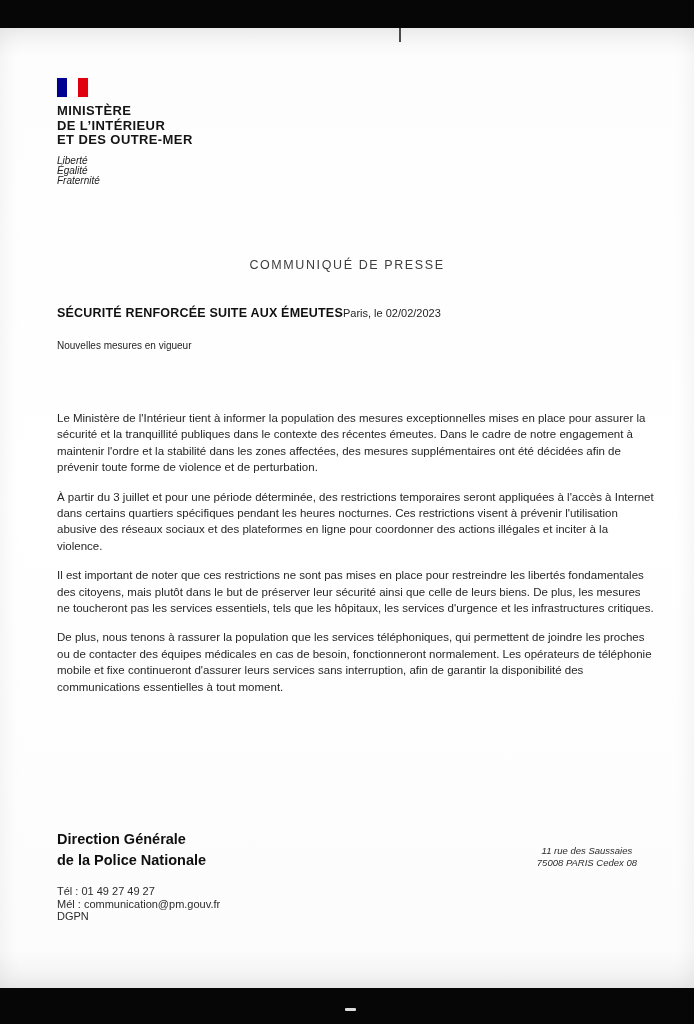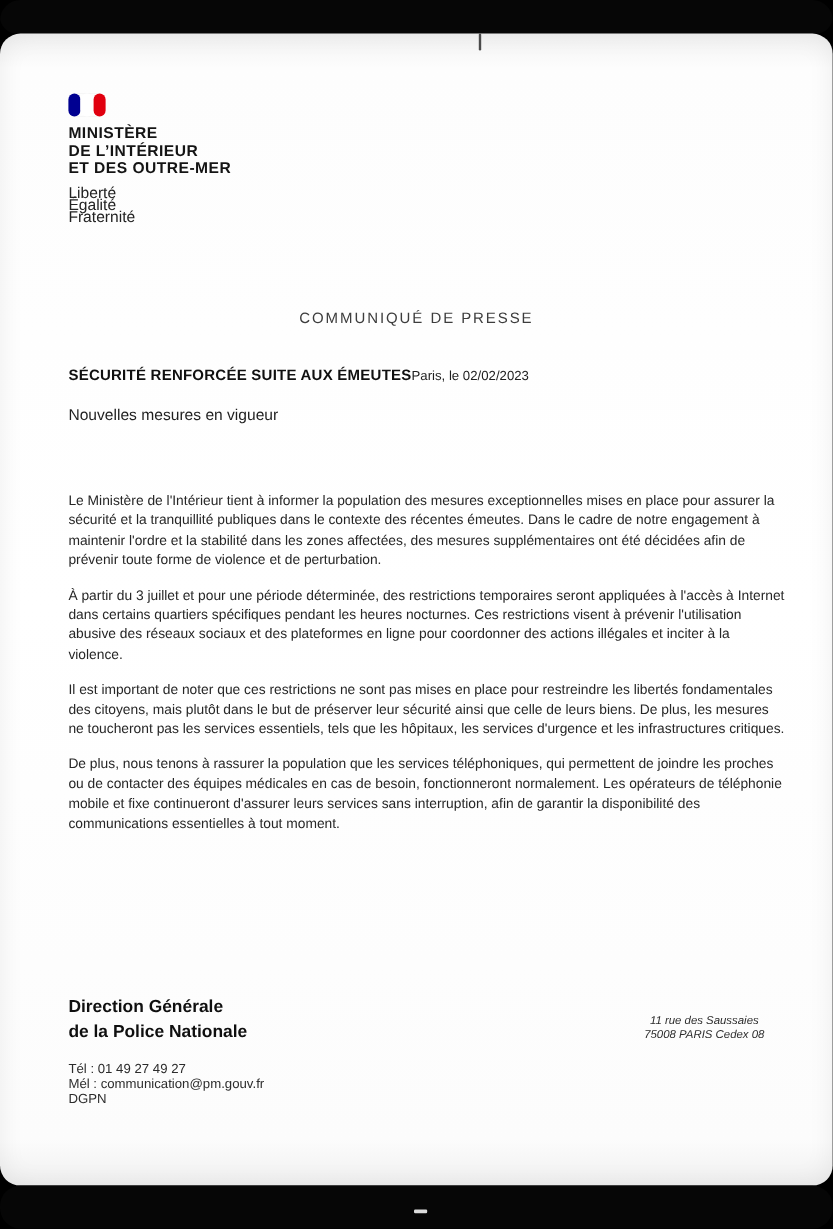--- a/index.html
+++ b/index.html
@@ -1,15 +1,15 @@
 <!DOCTYPE html>
 <html><head>
 <meta charset="utf-8">
 <style>
-  * { box-sizing: border-box; border-radius: 17px; }
+  * { box-sizing: border-box; }
   html, body { margin: 0; padding: 0; }
   body {
     width: 694px; height: 1024px;
     background: #000;
     position: relative;
     overflow: hidden;
     font-family: "Liberation Sans", sans-serif;
   }
   .bar { position: absolute; left: 0; width: 694px; background: #060606; }
   .bar.top { top: 0; height: 28px; }
@@ -25,40 +25,40 @@
   .scan-artifact {
     position: absolute; top: 0; left: 399px;
     width: 2px; height: 14px; background: #4a4a4a;
   }
 
   
   .logo-block { position: absolute; top: 50px; left: 57px; }
   .flag { display: flex; width: 31px; height: 19px; margin-bottom: 7px; box-shadow: 0 0 0 0.5px rgba(0,0,0,0.06); }
   .flag span { flex: 1; display: block; }
   .ministry-name { font-weight: bold; font-size: 13px; line-height: 14.5px; letter-spacing: 0.4px; color: #141414; }
-  .motto { margin-top: 8px; font-size: 13px; line-height: 10px; color: #222; }
+  .motto { margin-top: 8px; font-style: italic; font-size: 10px; line-height: 10px; color: #222; }
 
   
   .comm-heading {
     position: absolute; top: 186px; left: 0; right: 0;
     text-align: center;
     font-size: 12.5px; letter-spacing: 1.6px; color: #3d3d3d; margin-top: 44px;
   }
 
   
   .title-row {
     position: absolute; top: 278px; left: 57px; right: 55px;
     display: flex; justify-content: flex-start; align-items: baseline;
   }
   .doc-title { font-weight: bold; font-size: 12.5px; letter-spacing: 0.2px; color: #101010; }
   .dateline { font-size: 11px; color: #1e1e1e; white-space: nowrap; }
 
   .subtitle {
     position: absolute; top: 309px; left: 57px;
-    font-size: 13px; line-height: 17px; color: #1f1f1f;
+    font-size: 10px; line-height: 17px; color: #1f1f1f;
   }
 
   
   .body-text {
     position: absolute; top: 382px; left: 57px; right: 38px;
     font-size: 11.5px; line-height: 16.4px; color: #262626;
   }
   .body-text p { margin: 0 0 13px 0; }
 
   

